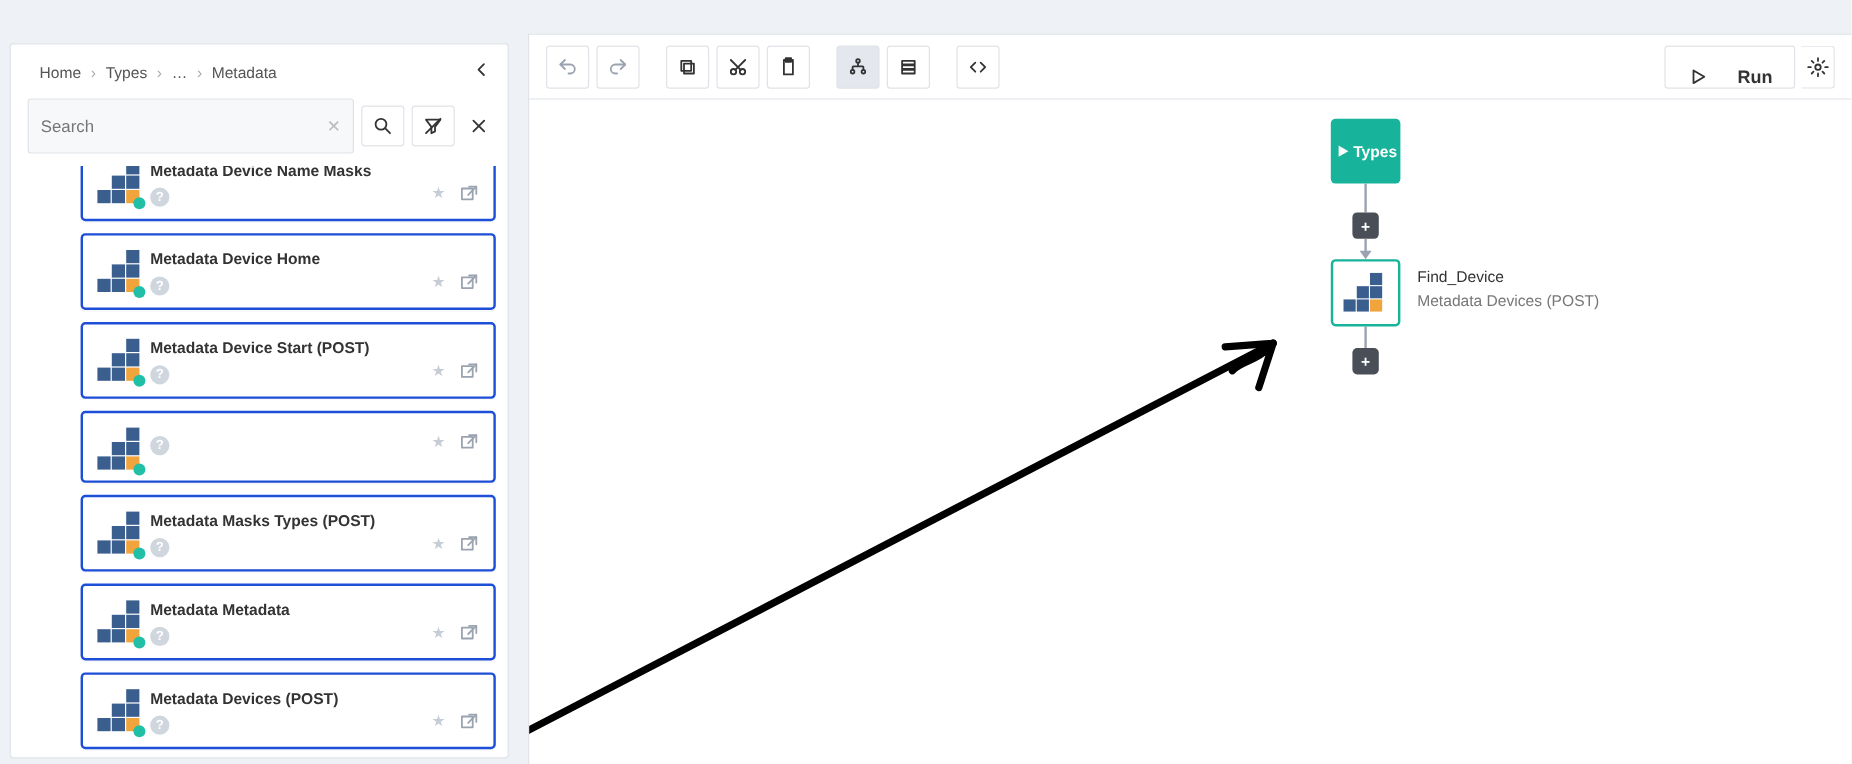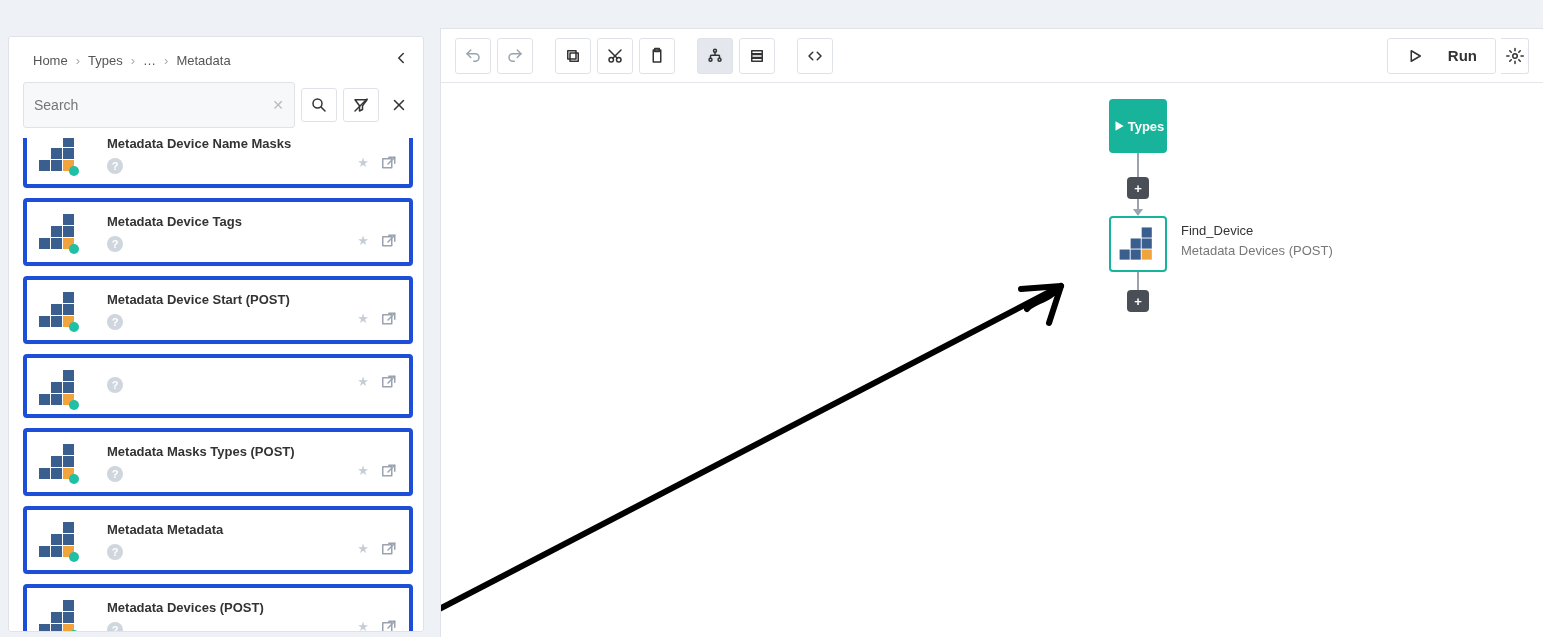--- a/index.html
+++ b/index.html
@@ -70,29 +70,30 @@
   }
   .sq-btn.nb { border: none; width: 28px; }
   .item-list {
     flex: 1;
     overflow-y: auto;
     padding: 0 10px 10px 14px;
   }
   .item-list::-webkit-scrollbar { width: 8px; }
   .item-list::-webkit-scrollbar-thumb { background: #c9ced6; border-radius: 4px; }
   .card {
-    border: 4px solid #1d4ed8;
+    border: 2px solid #1d4ed8;
     border-radius: 4px;
     background: #fff;
     margin-bottom: 10px;
     padding: 12px 12px 8px 12px;
     display: flex;
     align-items: flex-start;
-    gap: 28px;
+    gap: 4px;
     box-shadow: 0 1px 1px rgba(0,0,0,0.03);
+    margin-left: 44px;
   }
   .card .body { flex: 1; }
   .card .title { font-weight: 600; color: #333; font-size: 13px; }
   .card .subrow {
     display: flex; align-items: center; justify-content: space-between; margin-top: 4px;
   }
   .help-dot {
     width: 16px; height: 16px; border-radius: 50%;
     background: #cfd6de; color: #fff; font-size: 11px; font-weight: 700;
     display: inline-flex; align-items: center; justify-content: center;
@@ -139,21 +140,21 @@
     border: 1px solid #dfe3e8; border-radius: 3px;
     display: flex; align-items: center; justify-content: center;
     cursor: pointer; background: #fff;
   }
   .tb-btn.active { background: #e4e8ee; }
   .tb-sep { width: 10px; }
   .toolbar .spacer { flex: 1; }
   .run-btn {
     height: 36px; padding: 0 18px;
     border: 1px solid #dfe3e8; border-radius: 3px;
-    display: flex; align-items: center; gap: 24px;
+    display: flex; align-items: flex-end; gap: 24px;
     font-weight: 700; font-size: 15px; cursor: pointer; background: #fff;
   }
   .gear-chip {
     width: 28px; height: 36px;
     border: 1px solid #dfe3e8; border-left: none;
     border-radius: 0 3px 3px 0;
     display: flex; align-items: center; justify-content: center;
     margin-left: -1px;
   }
   .canvas {
@@ -301,21 +302,21 @@
       <div class="block-icon">
         <div class="sq s0"></div>
           <div class="sq s1"></div>
           <div class="sq s2"></div>
         <div class="sq s3"></div>
           <div class="sq s4"></div>
           <div class="sq s5"></div>
         <div class="dot"></div>
       </div>
       <div class="body">
-        <div class="title">Metadata Device Tags</div>
+        <div class="title">Metadata Device Home</div>
         <div class="subrow">
           <span class="help-dot">?</span>
           <span class="card-actions">
             <span>★</span>
             <span>
               <svg class="ic faded" viewBox="0 0 24 24">
                   <rect x="5" y="5" width="12" height="12"></rect>
                   <polyline points="13 3 21 3 21 11"></polyline>
                   <line x1="21" y1="3" x2="12" y2="12"></line>
                 </svg>

